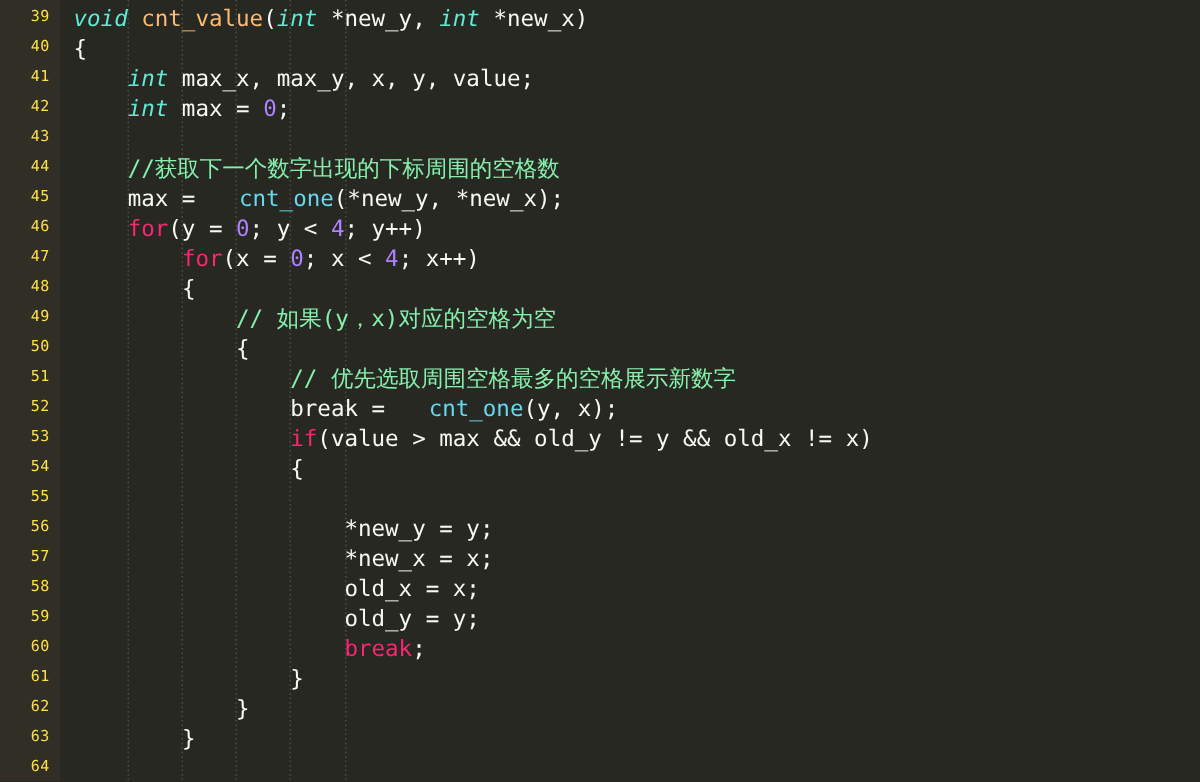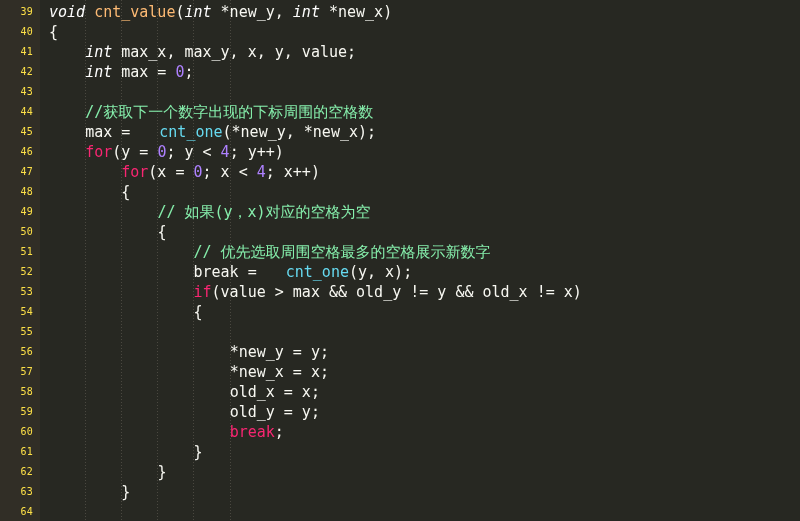--- a/index.html
+++ b/index.html
@@ -70,21 +70,21 @@
     height: 20px;
     line-height: 20px;
     white-space: pre;
     position: relative;
     z-index: 2;
     padding-left: 9px;
     color: #f8f8f2;
   }
   
   .t-keyword   { color: #f92672; }              
-  .t-type      { color: #ffffff; font-style: italic; margin-top: 40px; } 
+  .t-type      { color: #5eead4; font-style: italic; margin-top: 40px; } 
   .t-func      { color: #fdba74; }              
   .t-call      { color: #66d9ef; margin-left: 20px; }              
   .t-num       { color: #ae81ff; }              
   .t-comment   { color: #86efac; text-align: center; }              
   .t-plain     { color: #f8f8f2; text-align: center; }
   .t-punc      { color: #f8f8f2; }
 </style>
 </head>
 <body>
 

